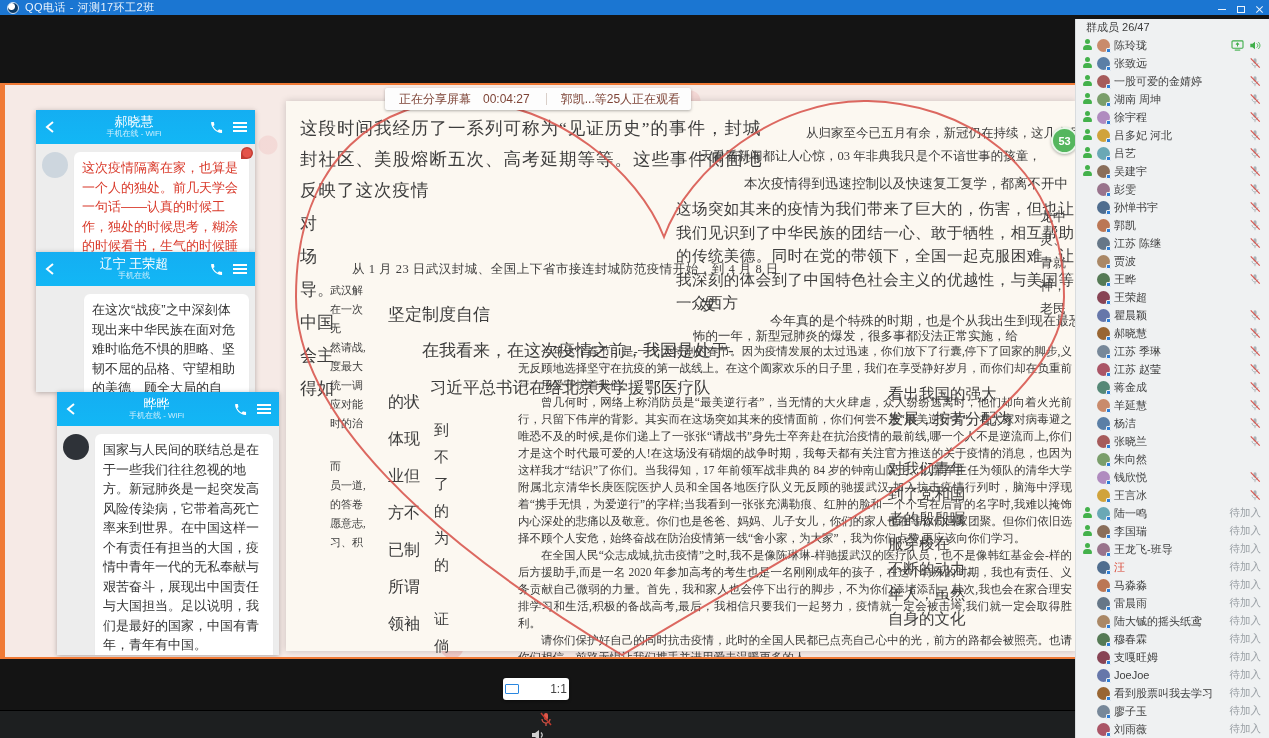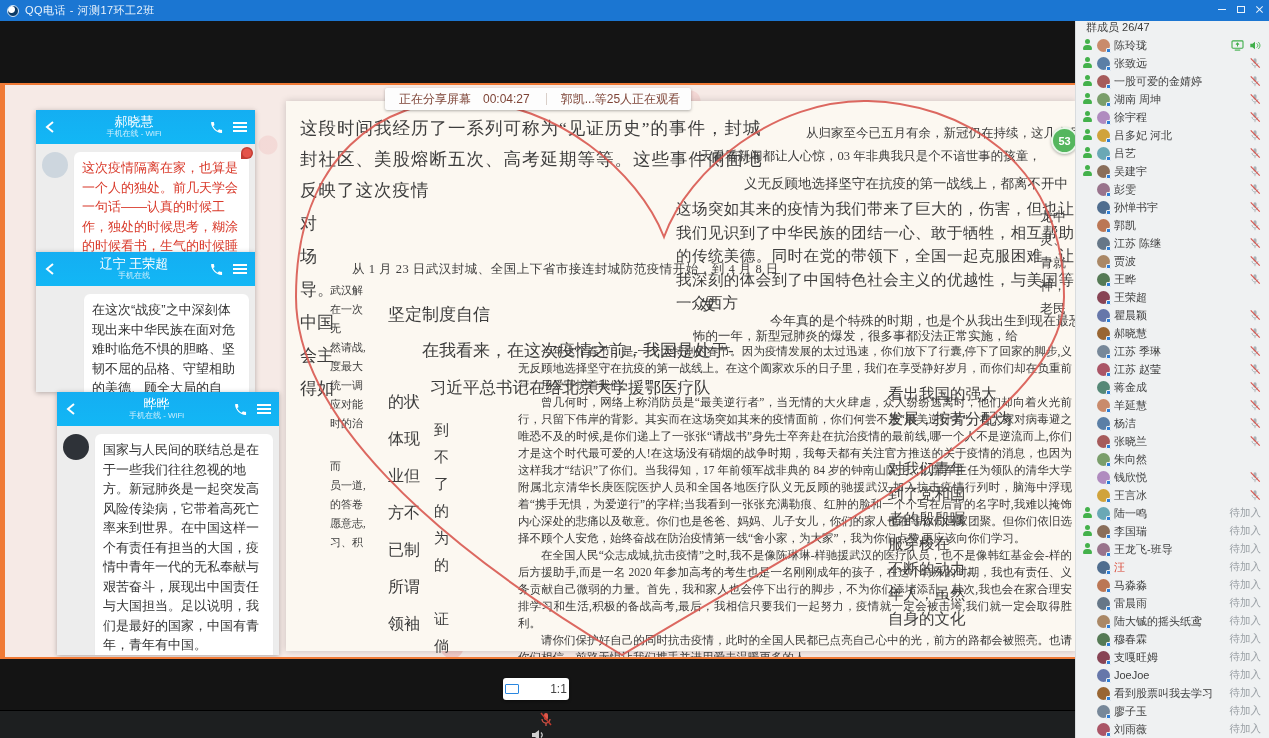--- a/index.html
+++ b/index.html
@@ -1,20 +1,20 @@
 <!DOCTYPE html>
 <html><head>
 <meta charset="utf-8">
 <style>
   * { margin:0; padding:0; box-sizing:border-box; }
   body { font-family:"Liberation Sans","DejaVu Sans",sans-serif; background:#000; }
   .screen { position:relative; width:1269px; height:738px; overflow:hidden; background:#141414; }
 
   
-  .titlebar { position:absolute; left:0; top:0; width:1269px; height:21px; background:#1b76d2; display:flex; align-items:center; z-index:50; }
+  .titlebar { position:absolute; left:0; top:0; width:1269px; height:15px; background:#1b76d2; display:flex; align-items:center; z-index:50; }
   .qq-logo { width:12px; height:12px; border-radius:50%; background:radial-gradient(circle at 35% 35%, #fff 0 3px, #0d3b66 4px); margin:0 6px 0 7px; border:1px solid #cfe3f7; }
   .win-title { color:#eaf3fc; font-size:11px; letter-spacing:.5px; }
   .win-controls { position:absolute; right:0; top:0; height:19px; display:flex; }
   .win-btn { width:19px; height:19px; display:flex; align-items:center; justify-content:center; cursor:pointer; }
   .glyph-min { width:8px; height:1px; background:#eaf3fc; }
   .glyph-max { width:8px; height:7px; border:1px solid #eaf3fc; }
   .glyph-close { position:relative; width:9px; height:9px; }
   .glyph-close::before,.glyph-close::after { content:""; position:absolute; left:4px; top:0; width:1px; height:9px; background:#eaf3fc; }
   .glyph-close::before { transform:rotate(45deg); }
   .glyph-close::after { transform:rotate(-45deg); }
@@ -202,21 +202,21 @@
       <div class="doc d-letter">
         <p>今年这个春节，是-一个太特别的春节。因为疫情发展的太过迅速，你们放下了行囊,停下了回家的脚步,义无反顾地选择坚守在抗疫的第一战线上。在这个阖家欢乐的日子里，我们在享受静好岁月，而你们却在负重前行，用爱守护着我们。</p>
         <p>曾几何时，网络上称消防员是“最美逆行者”，当无情的大火肆虐，众人纷纷逃离时，他们却向着火光前行，只留下伟岸的背影。其实而在这场突如其来的疫情面前，你们何尝不是“最美逆行者”。在大家对病毒避之唯恐不及的时候,是你们递上了一张张“请战书”身先士卒奔赴在抗治疫情的最前线,哪一个人不是逆流而上,你们才是这个时代最可爱的人!在这场没有硝烟的战争时期，我每天都有关注官方推送的关于疫情的消息，也因为这样我才“结识”了你们。当我得知，17 年前领军战非典的 84 岁的钟南山院士、以郭军主任为领队的清华大学附属北京清华长庚医院医护人员和全国各地医疗队义无反顾的驰援武汉,加入抗击疫情行列时，脑海中浮现着“携手无惧，为爱逆行”的字样;当我看到一张张充满勒痕、红肿的脸和一个个写在后背的名字时,我难以掩饰内心深处的悲痛以及敬意。你们也是爸爸、妈妈、儿子女儿，你们的家人也在等你们回家团聚。但你们依旧选择不顾个人安危，始终奋战在防治疫情第一线“舍小家，为大家”，我为你们点赞,更应该向你们学习。</p>
         <p>在全国人民“众志成城,抗击疫情”之时,我不是像陈琳琳-样驰援武汉的医疗队员，也不是像韩红基金会-样的后方援助手,而是一名 2020 年参加高考的考生也是一名刚刚成年的孩子，在这个特殊的时期，我也有责任、义务贡献自己微弱的力量。首先，我和家人也会停下出行的脚步，不为你们添堵添乱。其次,我也会在家合理安排学习和生活,积极的备战高考,最后，我相信只要我们一起努力，疫情就一定会被击垮,我们就一定会取得胜利。</p>
         <p>请你们保护好自己的同时抗击疫情，此时的全国人民都已点亮自己心中的光，前方的路都会被照亮。也请你们相信，前路无惧让我们携手并进用爱去温暖更多的人。</p>
       </div>
 
       <div class="doc d-line5">怖的一年，新型冠肺炎的爆发，很多事都没法正常实施，给</div>
       <div class="doc rp-line1">从归家至今已五月有余，新冠仍在持续，这几个月，每</div>
       <div class="doc rp-line2">天看看新闻都让人心惊，03 年非典我只是个不谙世事的孩童，</div>
-      <div class="doc rp-line3">义无反顾地选择坚守在抗疫的第一战线上，都离不开中</div>
+      <div class="doc rp-line3">本次疫情得到迅速控制以及快速复工复学，都离不开中</div>
       <div class="doc rp-para">这场突如其来的疫情为我们带来了巨大的，伤害，但也让我们见识到了中华民族的团结一心、敢于牺牲，相互帮助的传统美德。同时在党的带领下，全国一起克服困难，让我深刻的体会到了中国特色社会主义的优越性，与美国等一众西方</div>
       <div class="doc rp-fa">发</div>
       <div class="doc rp-line4">今年真的是个特殊的时期，也是个从我出生到现在最恐</div>
       <div class="doc d-fragR pre">看出我国的强大
 发展，按劳分配为
 
 对我们青年
 到了党和国
 者的殷殷嘱
 服穿梭在

